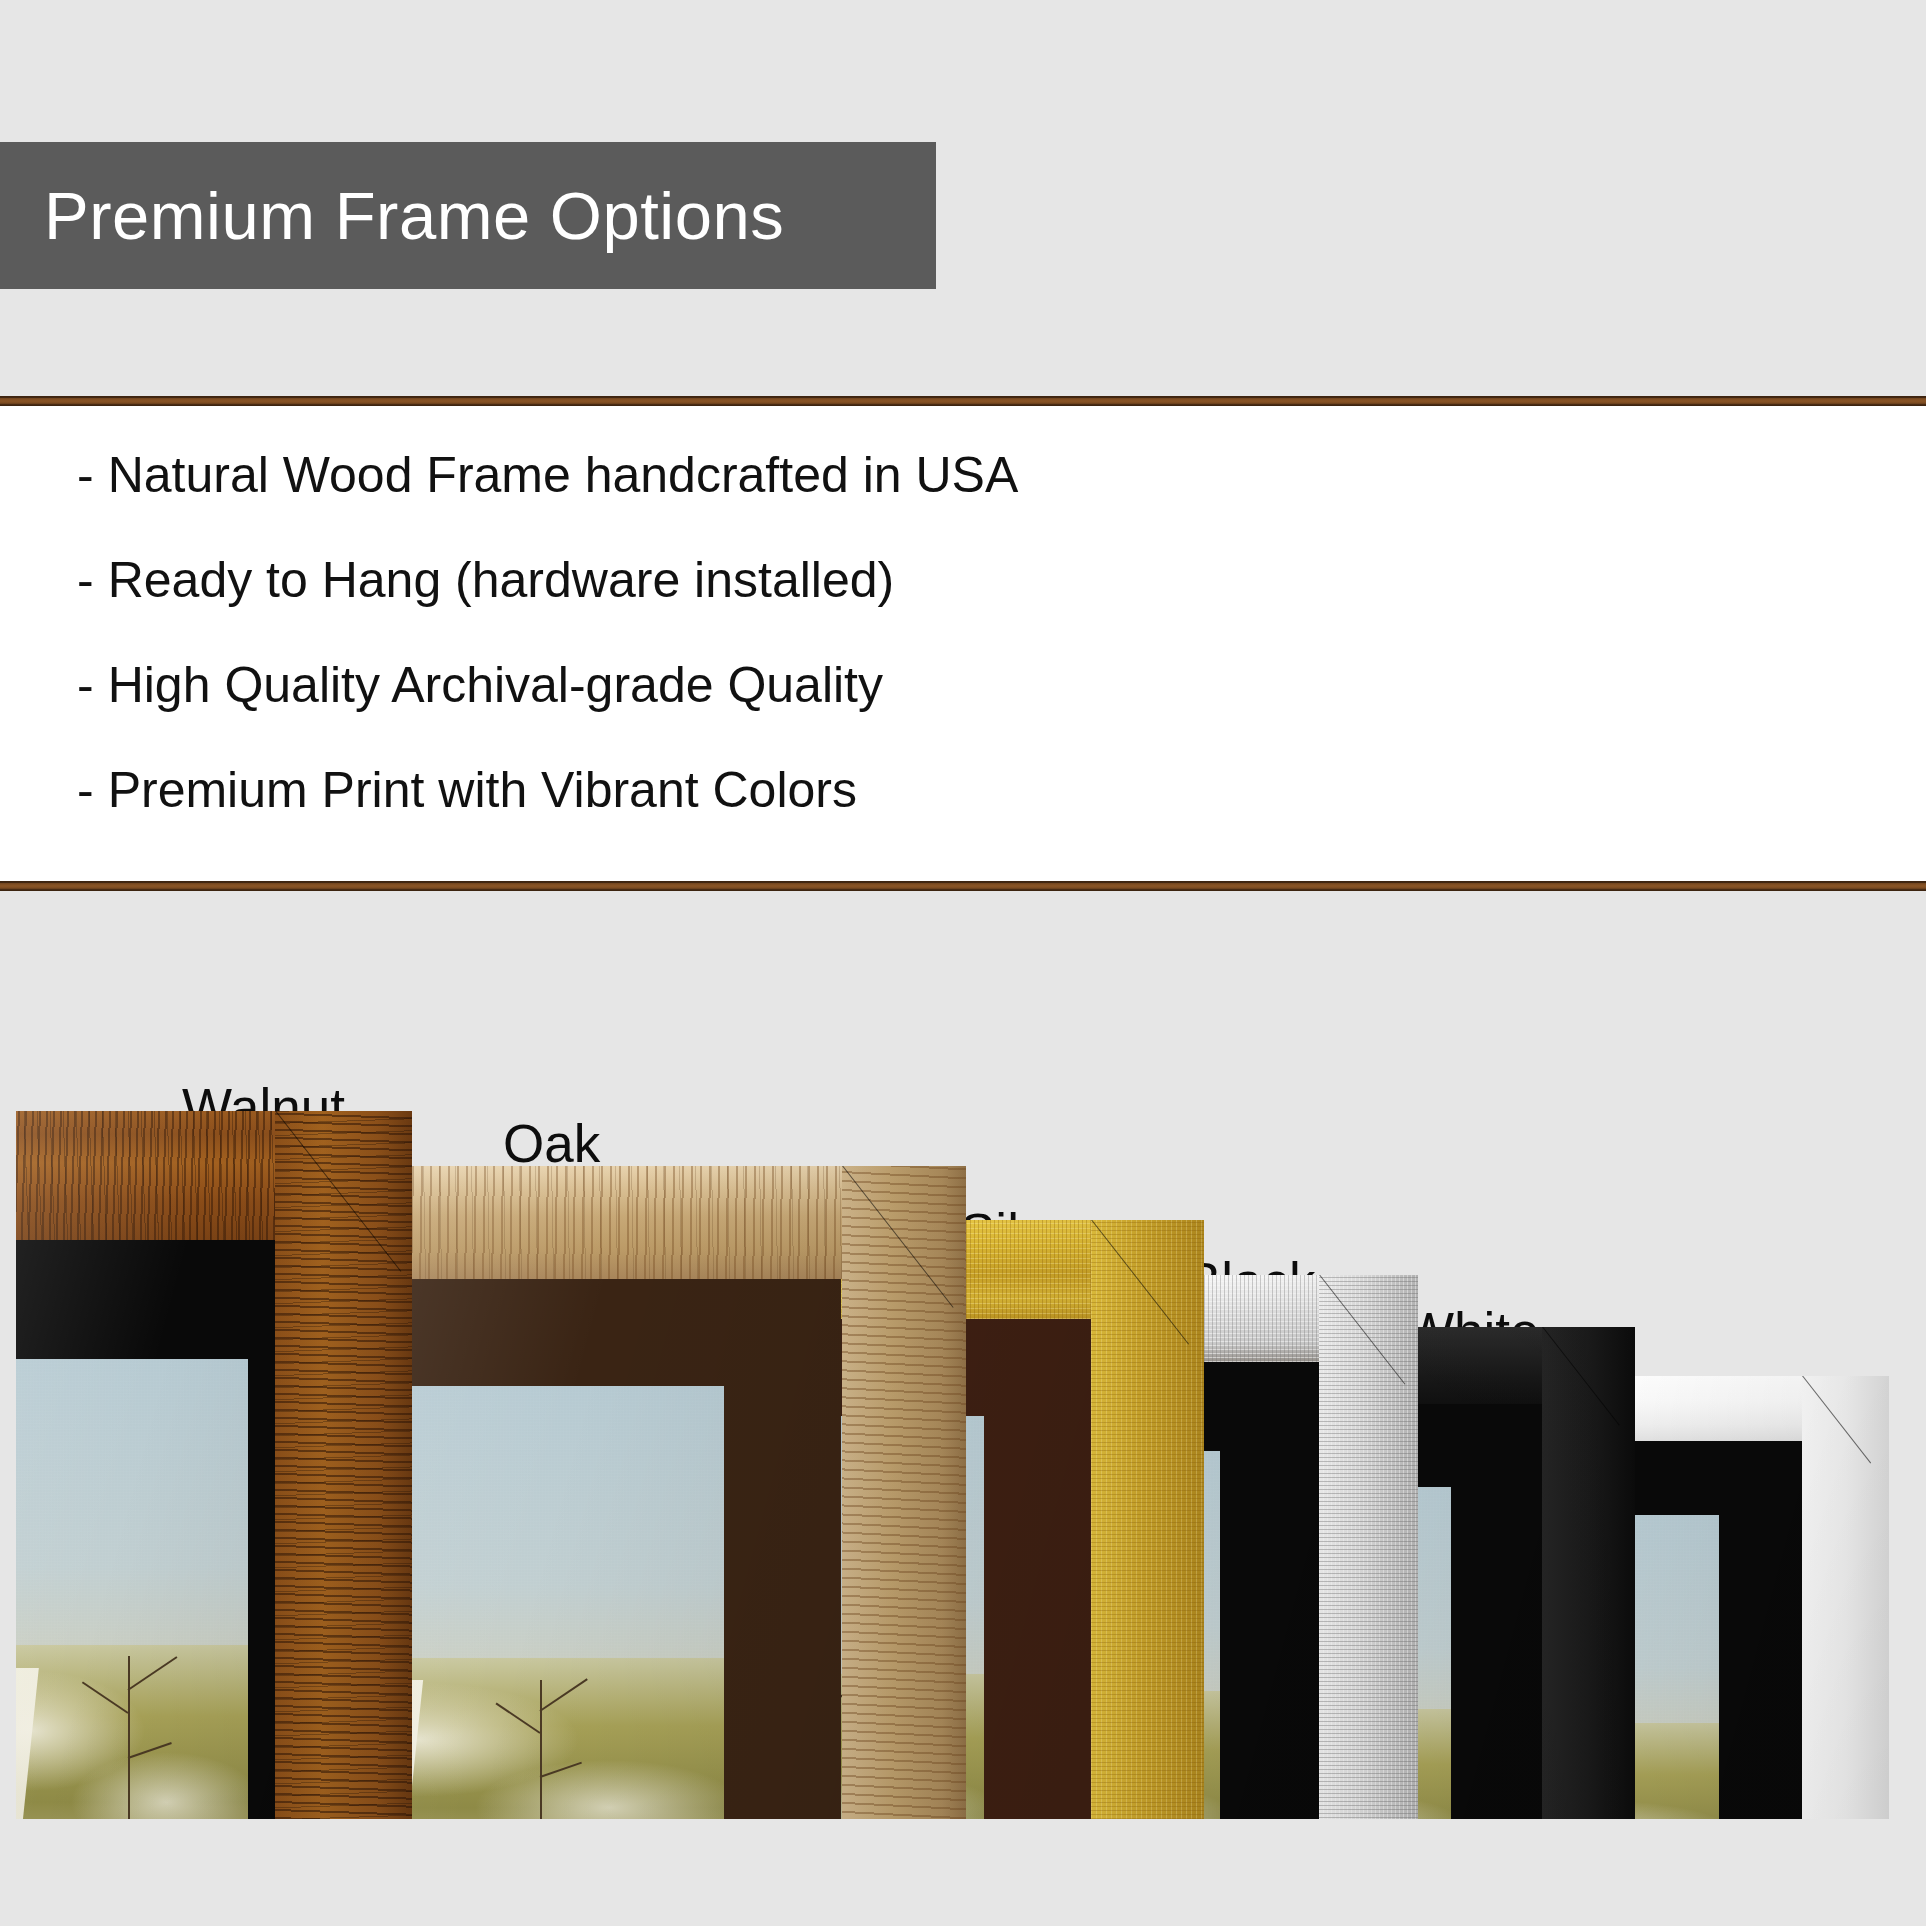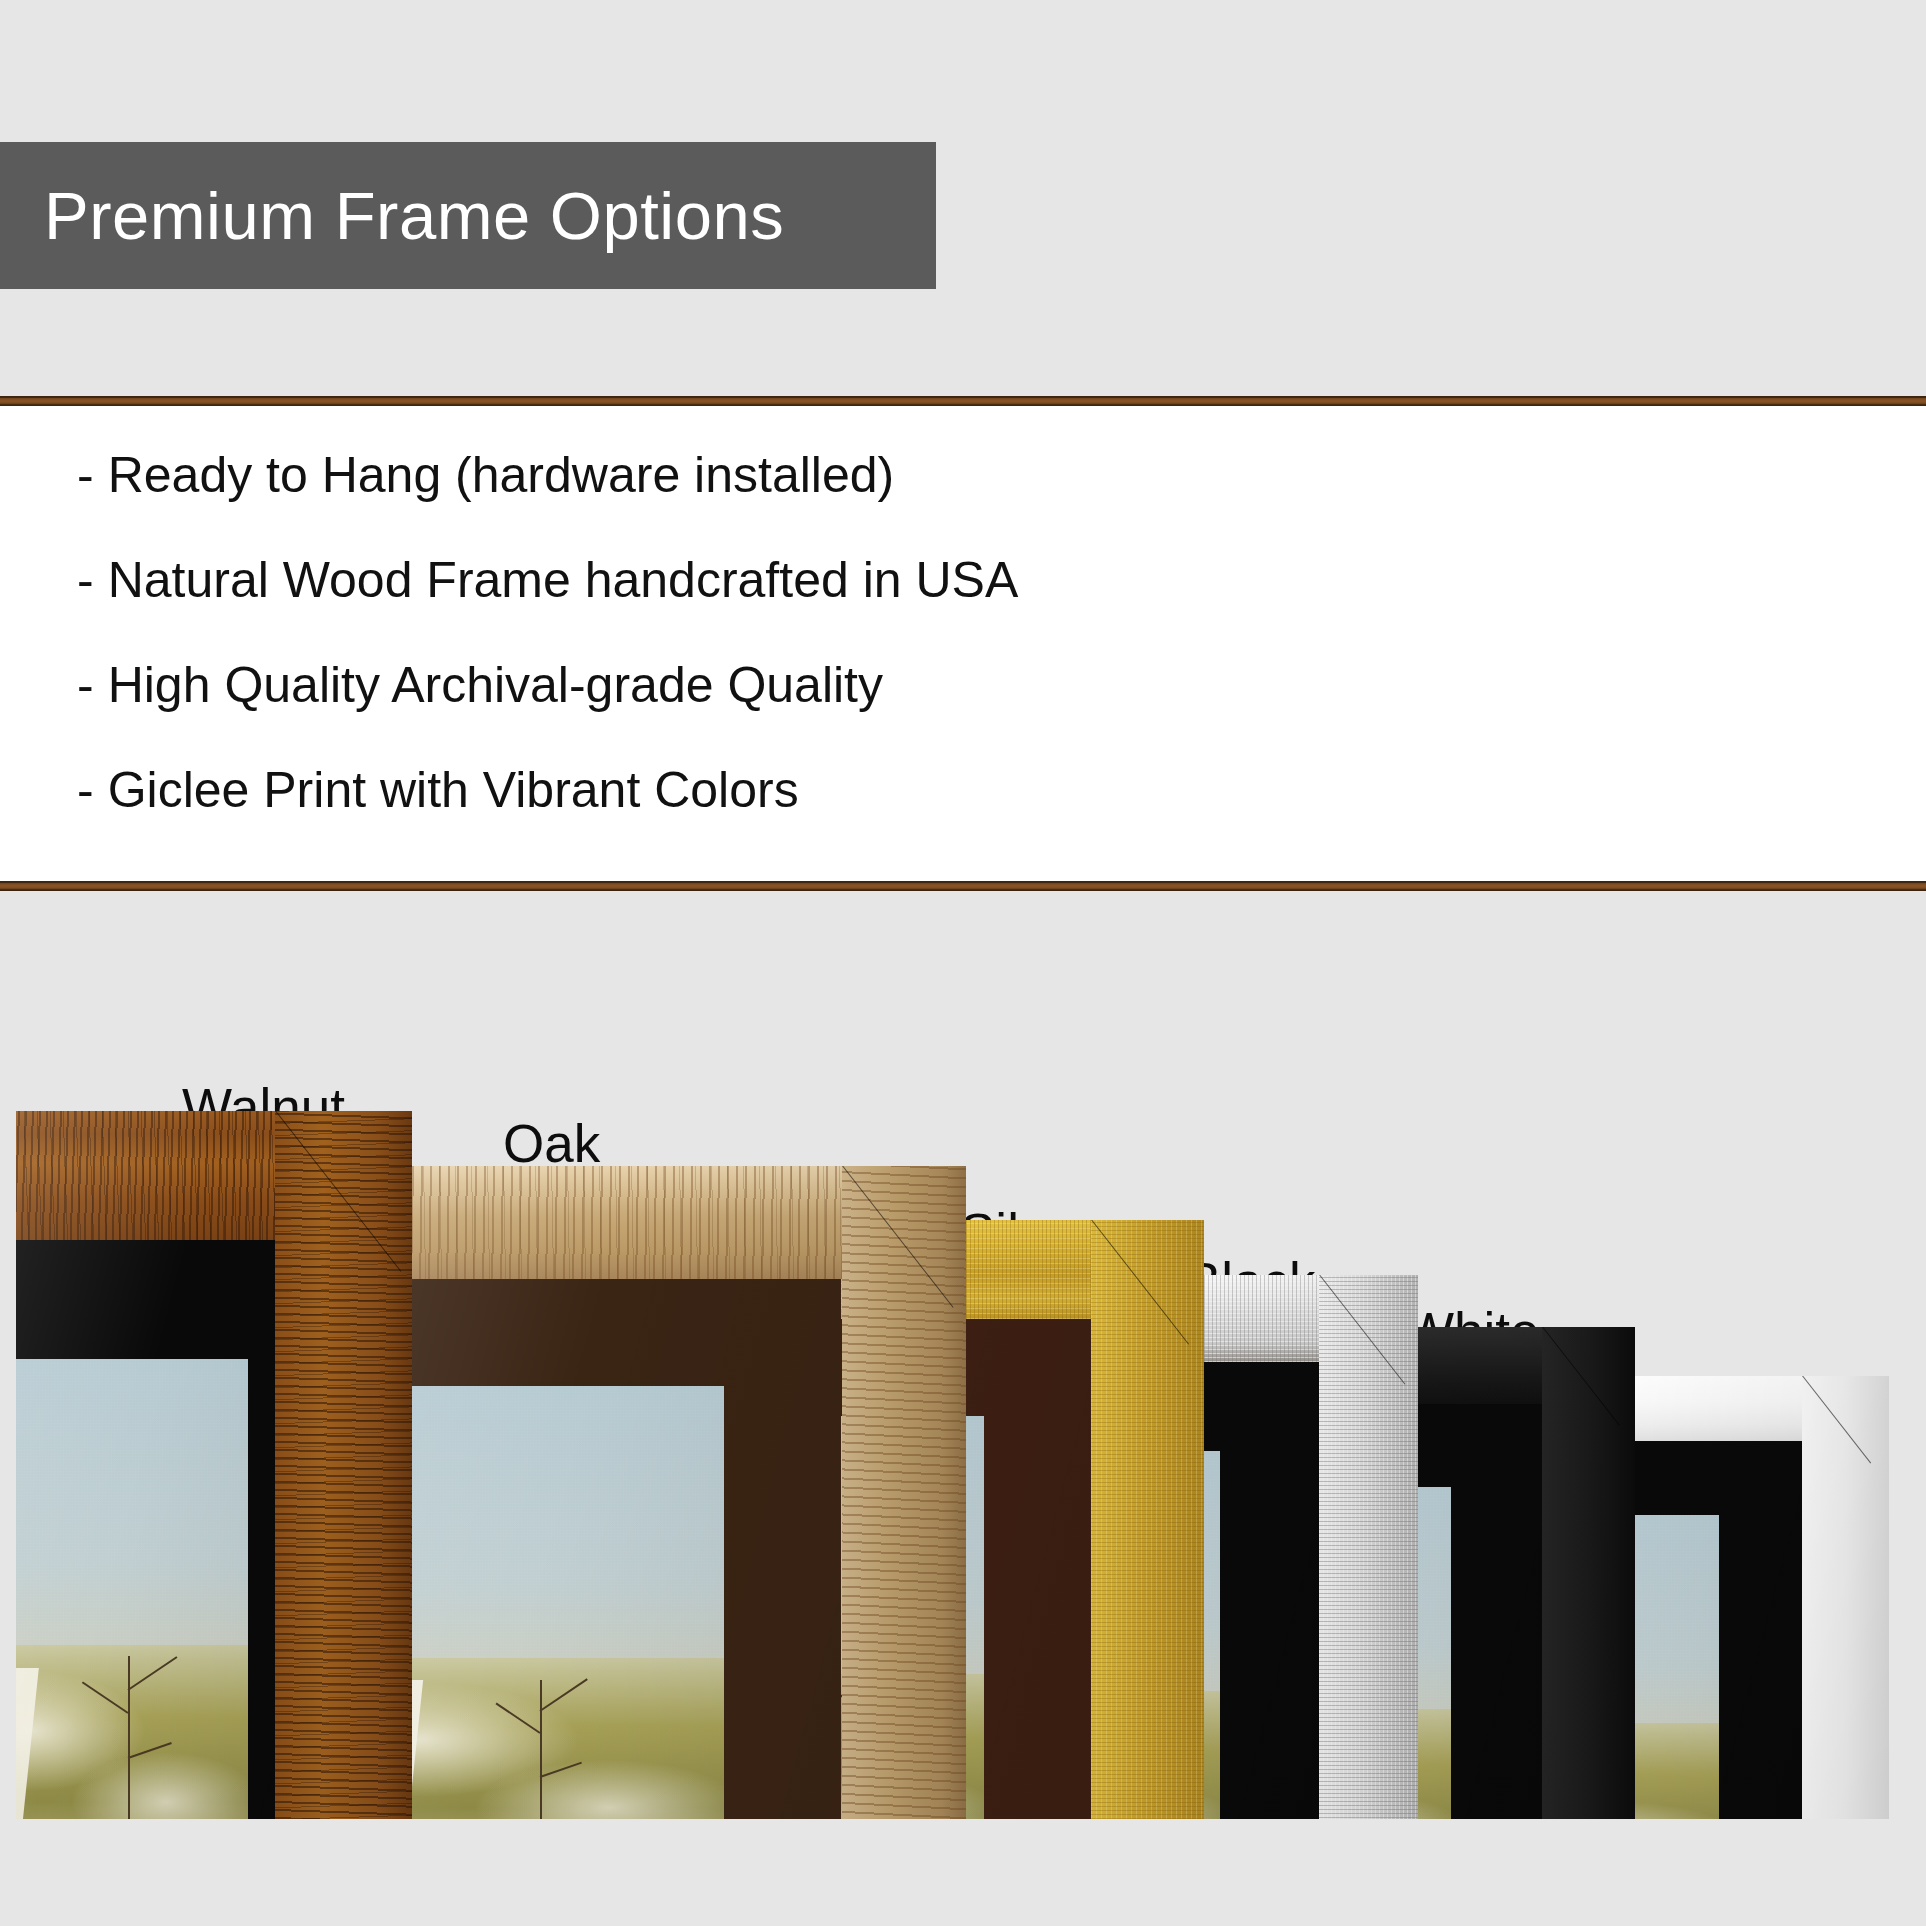--- a/index.html
+++ b/index.html
@@ -216,30 +216,30 @@
   <div class="header-zone">
     <div class="title-banner">
       <div class="title-text">Premium Frame Options</div>
     </div>
   </div>
 
   <div class="rule rule-top"></div>
 
   <div class="bullets-panel">
     <div class="bullet-row">
+      <span class="bullet-dash">-</span><span>Natural Wood Frame handcrafted in USA</span>
+    </div>
+    <div class="bullet-row">
       <span class="bullet-dash">-</span><span>Ready to Hang (hardware installed)</span>
-    </div>
-    <div class="bullet-row">
-      <span class="bullet-dash">-</span><span>Natural Wood Frame handcrafted in USA</span>
     </div>
     <div class="bullet-row">
       <span class="bullet-dash">-</span><span>High Quality Archival-grade Quality</span>
     </div>
     <div class="bullet-row">
-      <span class="bullet-dash">-</span><span>Giclee Print with Vibrant Colors</span>
+      <span class="bullet-dash">-</span><span>Premium Print with Vibrant Colors</span>
     </div>
   </div>
 
   <div class="rule rule-bottom"></div>
 
   <div class="frames-zone">
 
     <div class="frame-label" style="left:166px; top:190px;">Walnut</div>
     <div class="frame-label" style="left:487px; top:226px;">Oak</div>
     <div class="frame-label" style="left:711px; top:269px;">Gold</div>

